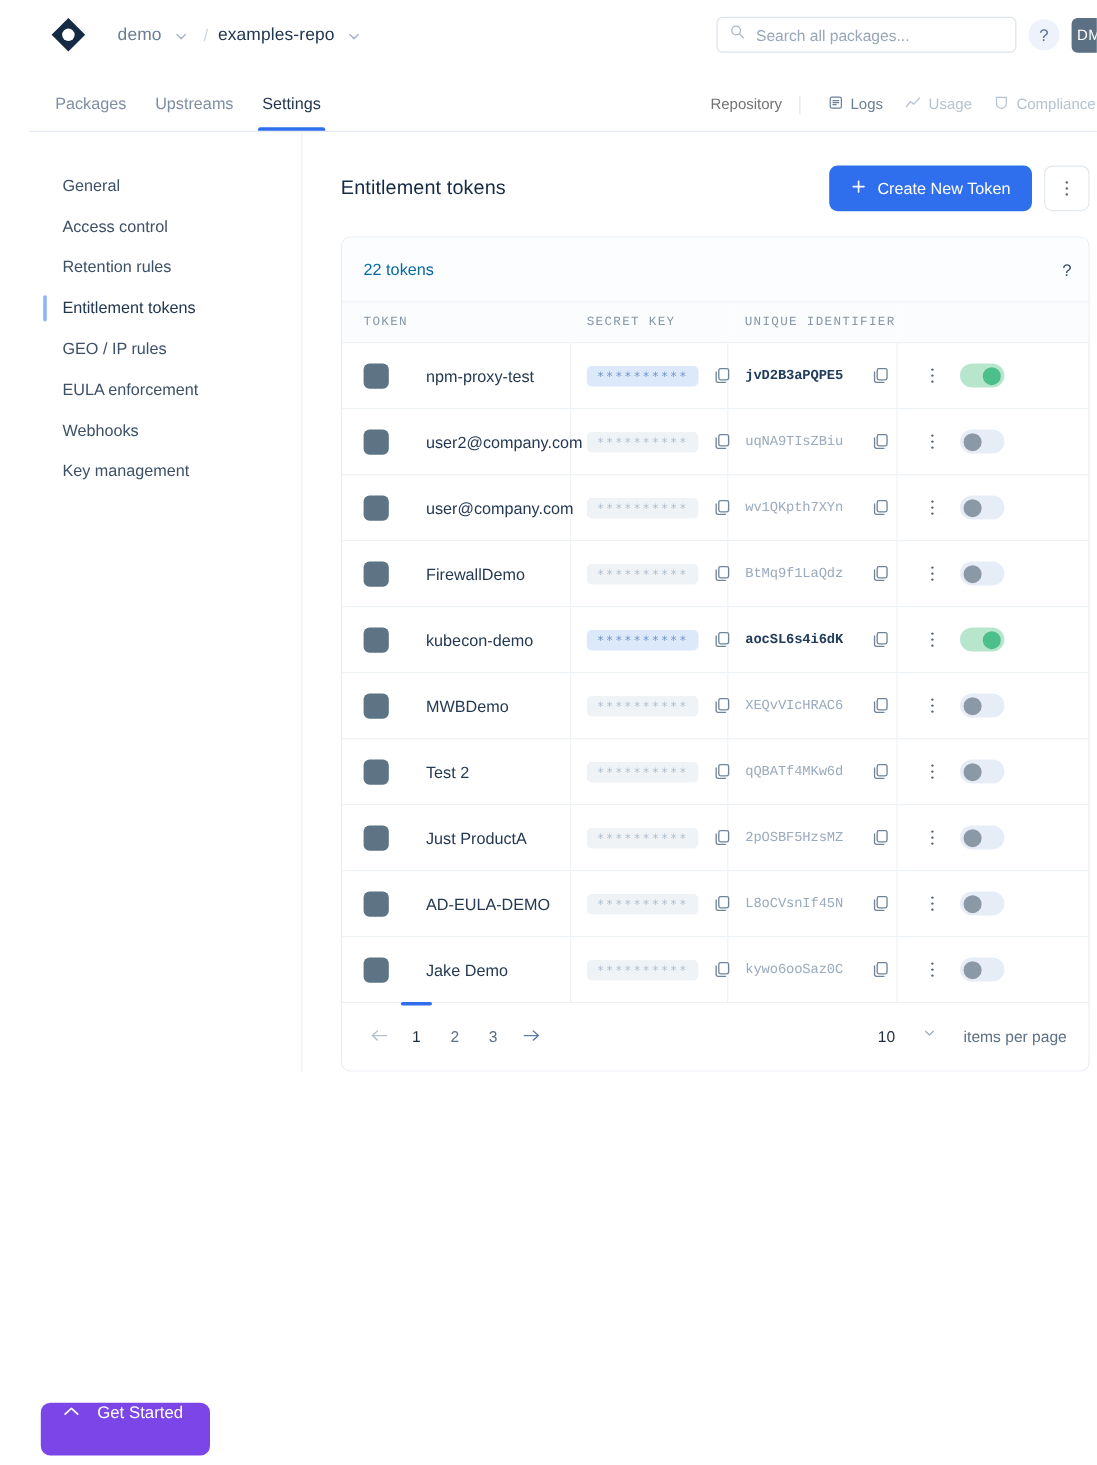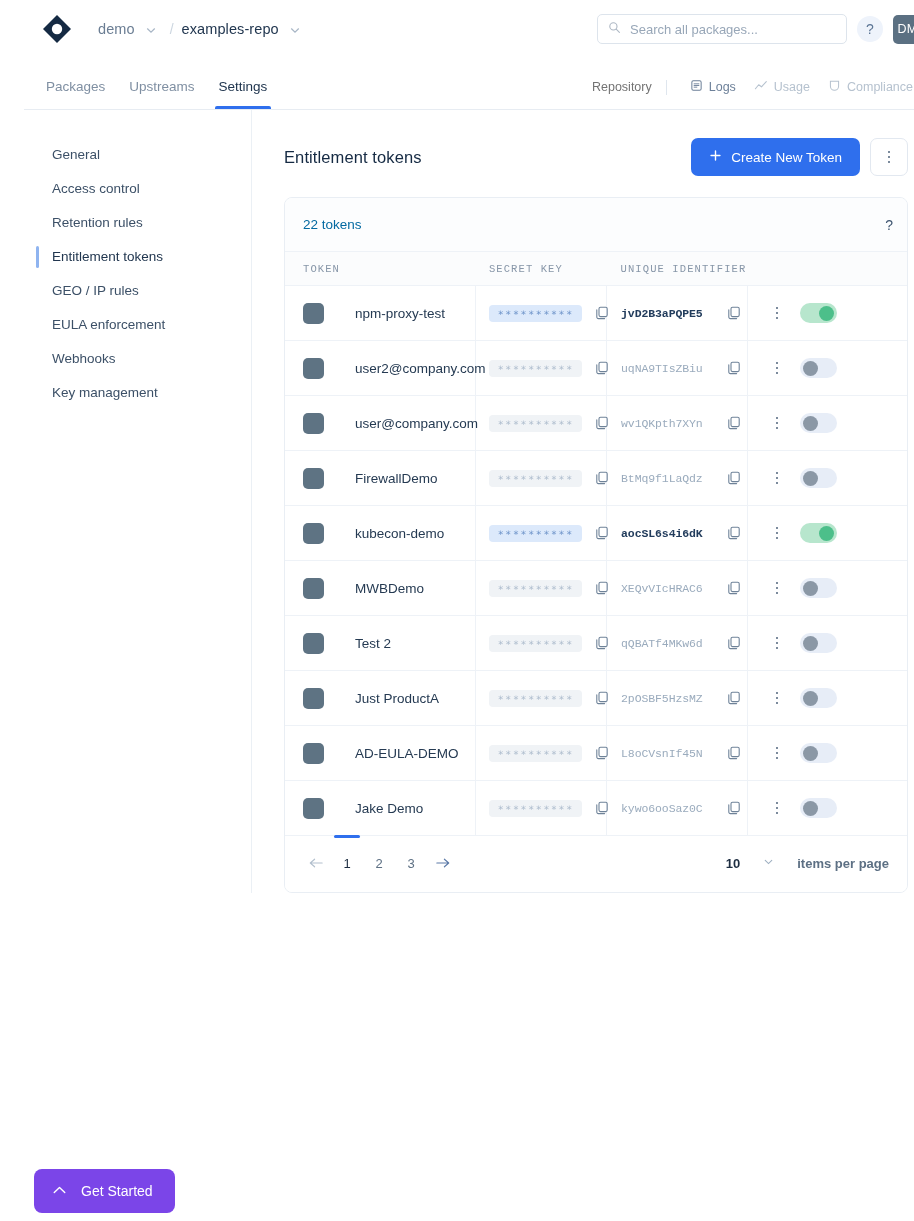--- a/index.html
+++ b/index.html
@@ -235,30 +235,30 @@
   .pg-num {
     min-width: 26px; height: 26px; display: flex; align-items: center; justify-content: center;
     font-size: 13px; color: #5d7governor; cursor: pointer;
     position: relative; margin: 0 3px; color: #5d7084;
   }
   .pg-num.current { color: #1d2d41; }
   .pg-num.current::before {
     content: ""; position: absolute; top: -15px; left: 0; right: 0;
     height: 3px; background: #2f6fed; border-radius: 2px;
   }
-  .pg-right { margin-left: auto; display: flex; align-items: center; gap: 22px; font-weight: bold; }
+  .pg-right { margin-left: auto; display: flex; align-items: center; gap: 22px; }
   .pp-val { font-size: 13px; color: #1d2d41; }
   .pp-label { font-size: 13px; color: #5d7084; }
 
   
   .get-started {
     position: absolute; left: 10px; bottom: 8px;
     height: 44px; padding: 0 22px 0 18px;
     background: #7b45e8; color: #fff; border-radius: 8px;
-    display: flex; align-items: center; gap: 14px;
+    display: flex; align-items: flex-start; gap: 14px;
     font-size: 14px; cursor: pointer; border: none;
     font-family: "Liberation Sans", sans-serif;
   }
   .wrap { position: relative; width: 914px; height: 1221px; margin-left: 24px; }
 </style>
 </head>
 <body>
 
 <div class="wrap">
 

